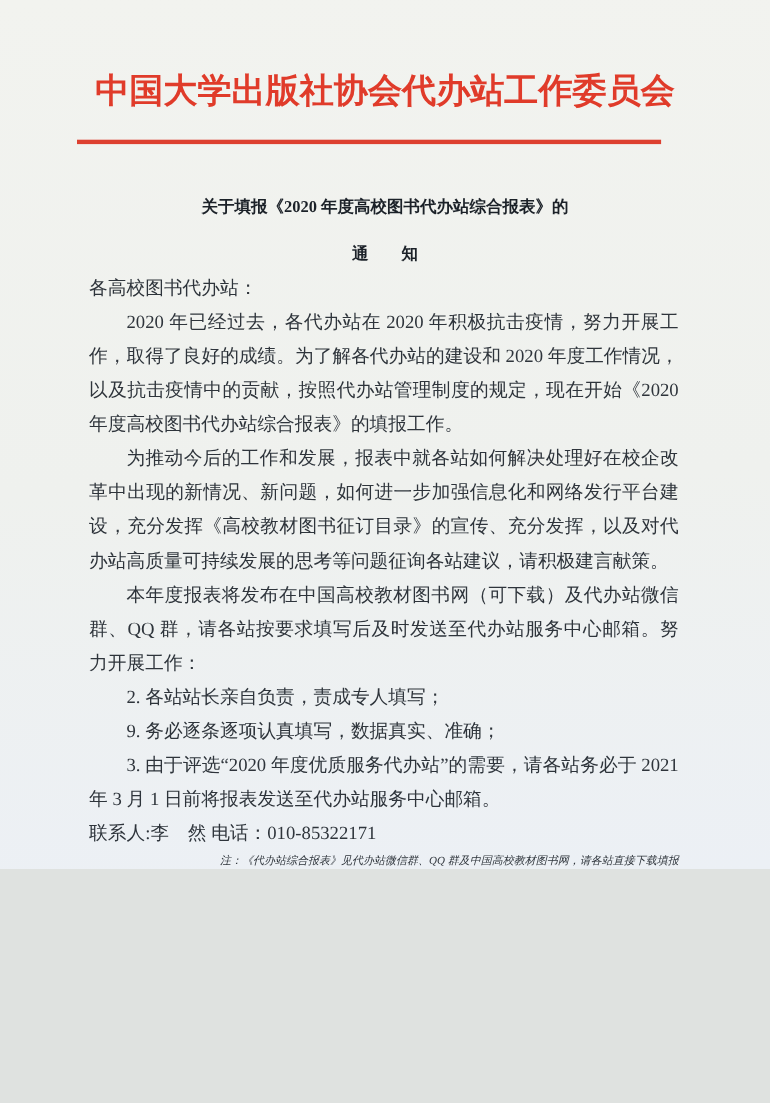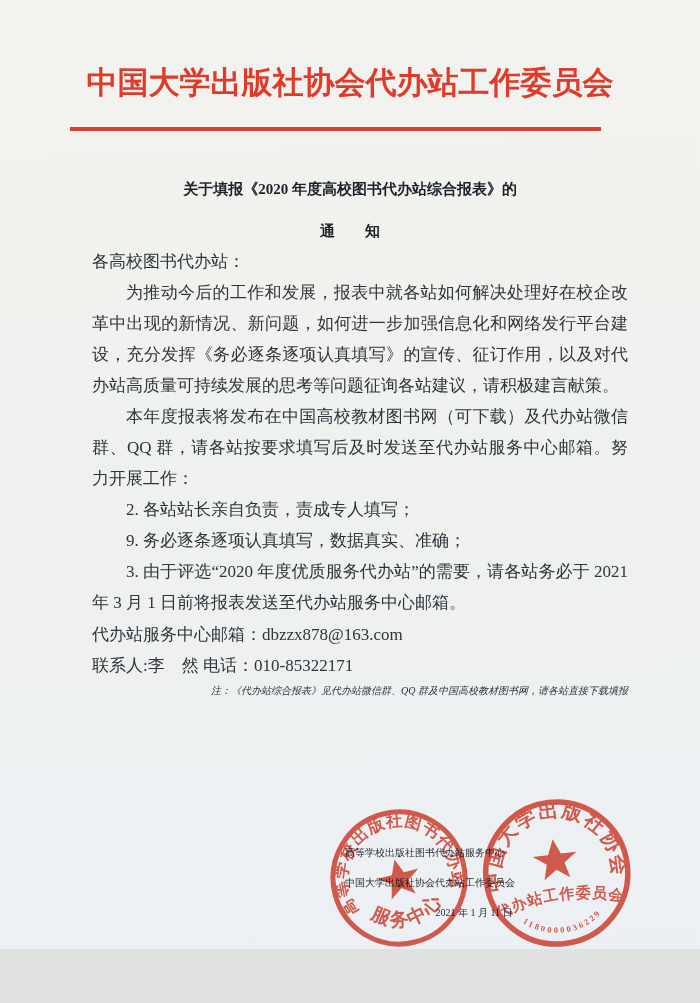--- a/index.html
+++ b/index.html
@@ -1,18 +1,18 @@
 <!DOCTYPE html>
 <html><head>
 <meta charset="utf-8">
 <style>
   html,body{margin:0;padding:0;background:#dfe2e0;}
   .page{
     position:relative;
-    width:700px;height:949px;
+    width:700px;height:790px;
     margin:0 auto;
     background:linear-gradient(178deg,#f2f3ef 0%,#eff1ee 55%,#ecf0f5 100%);
     font-family:"Liberation Serif","DejaVu Serif",serif;
     color:#2e343b;
     overflow:hidden;
   }
   .org-header{
     position:absolute;top:62px;left:0;width:100%;
     text-align:center;
     font-size:31px;font-weight:bold;letter-spacing:0px;
@@ -22,21 +22,21 @@
   .red-rule{
     position:absolute;top:127px;left:70px;width:531px;height:4px;
     background:#dd4030;
   }
   .doc-title{
     position:absolute;top:168px;left:0;width:100%;
     text-align:center;color:#1b2128;
     font-weight:bold;font-size:15px;line-height:42px;
   }
   .content{
-    position:absolute;top:246px;left:92px;width:536px;
+    position:absolute;top:246px;left:81px;width:536px;
     font-size:17px;line-height:31px;
     text-align:justify;
   }
   .content p{margin:0;}
   .para{text-indent:2em;}
   .contact{margin-left:2em;}
   .contact.first{margin-top:1px;}
   .note{
     font-size:10px;line-height:20px;margin-top:8px;margin-left:18px;
     text-align:right;
@@ -66,26 +66,26 @@
 
   <div class="red-rule"></div>
 
   <div class="doc-title">
     <div>关于填报《2020 年度高校图书代办站综合报表》的</div>
     <div>通　　知</div>
   </div>
 
   <div class="content">
     <p class="salutation">各高校图书代办站：</p>
-    <p class="para">为推动今后的工作和发展，报表中就各站如何解决处理好在校企改革中出现的新情况、新问题，如何进一步加强信息化和网络发行平台建设，充分发挥《务必逐条逐项认真填写》的宣传、征订作用，以及对代办站高质量可持续发展的思考等问题征询各站建议，请积极建言献策。</p>
+    <p class="para">2020 年已经过去，各代办站在 2020 年积极抗击疫情，努力开展工作，取得了良好的成绩。为了解各代办站的建设和 2020 年度工作情况，以及抗击疫情中的贡献，按照代办站管理制度的规定，现在开始《2020 年度高校图书代办站综合报表》的填报工作。</p>
+    <p class="para">为推动今后的工作和发展，报表中就各站如何解决处理好在校企改革中出现的新情况、新问题，如何进一步加强信息化和网络发行平台建设，充分发挥《高校教材图书征订目录》的宣传、充分发挥，以及对代办站高质量可持续发展的思考等问题征询各站建议，请积极建言献策。</p>
     <p class="para">本年度报表将发布在中国高校教材图书网（可下载）及代办站微信群、QQ 群，请各站按要求填写后及时发送至代办站服务中心邮箱。努力开展工作：</p>
     <p class="para">2.  各站站长亲自负责，责成专人填写；</p>
     <p class="para">9.  务必逐条逐项认真填写，数据真实、准确；</p>
     <p class="para">3.  由于评选“2020 年度优质服务代办站”的需要，请各站务必于 2021 年 3 月 1 日前将报表发送至代办站服务中心邮箱。</p>
-    <p class="contact first"><span>代办站服务中心邮箱：</span><span>dbzzx878@163.com</span></p>
     <p class="contact">联系人:李　然  电话：010-85322171</p>
     <p class="note">注：《代办站综合报表》见代办站微信群、QQ 群及中国高校教材图书网，请各站直接下载填报</p>
   </div>
 
   <div class="signature">
     <div>高等学校出版社图书代办站服务中心</div>
     <div>中国大学出版社协会代办站工作委员会</div>
     <div class="sig-date">2021 年 1 月 11 日</div>
   </div>
 

